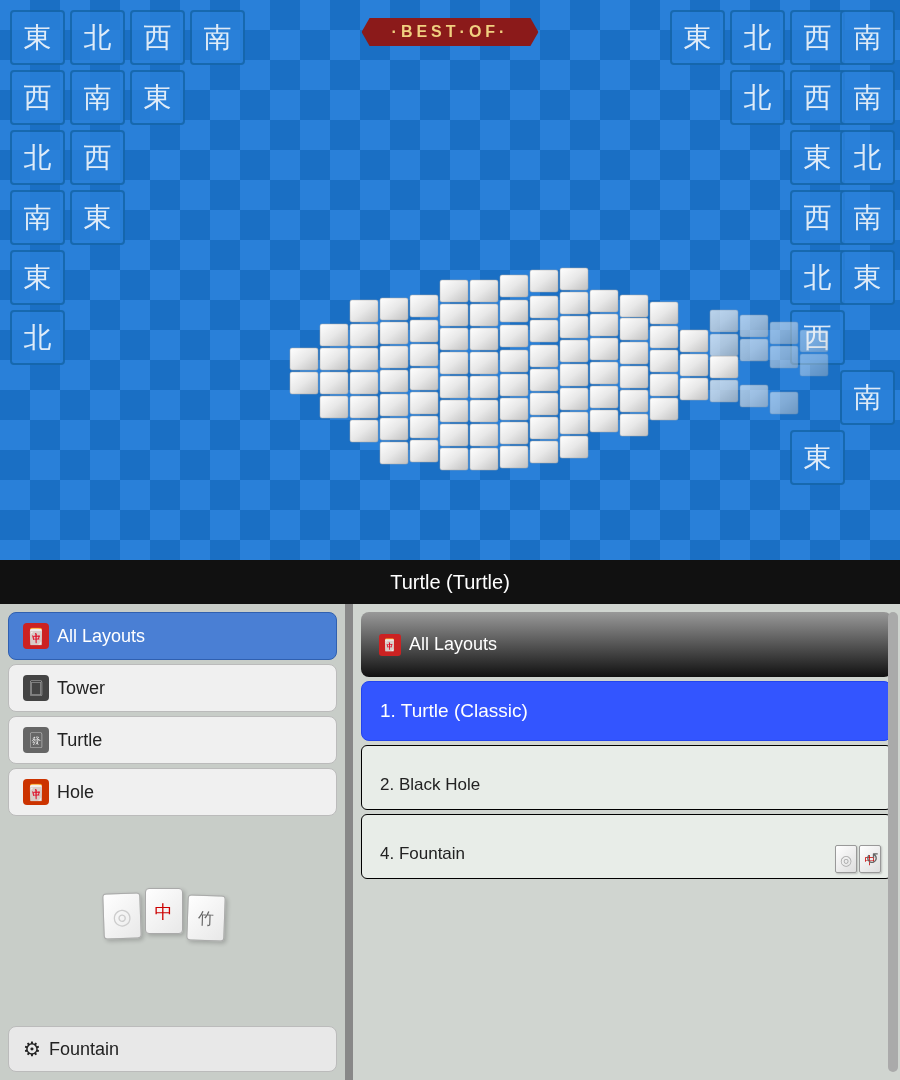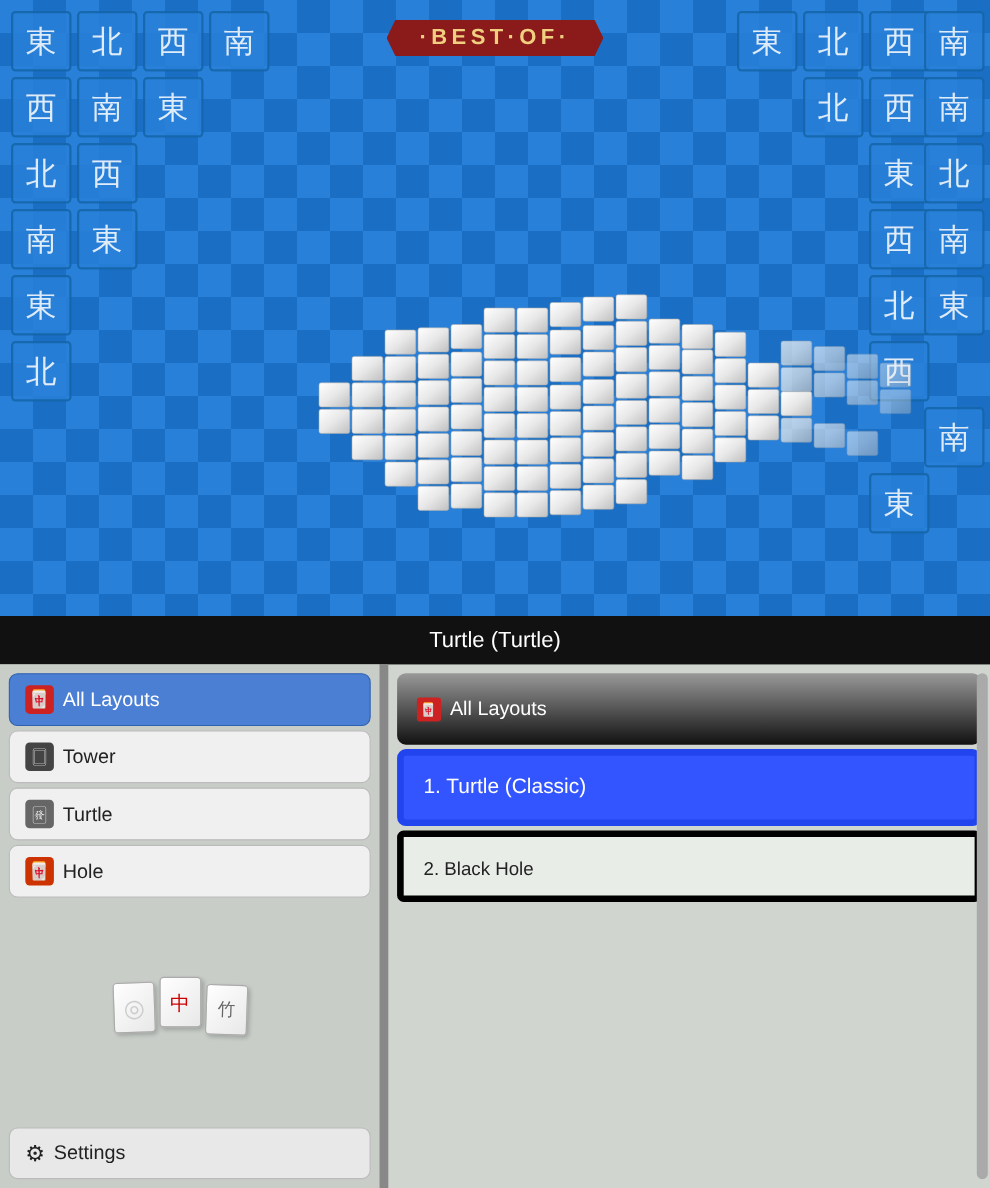--- a/index.html
+++ b/index.html
@@ -52,21 +52,21 @@
       top: 18px;
       left: 50%;
       transform: translateX(-50%);
       z-index: 10;
       text-align: center;
     }
 
     #best-of-ribbon {
       background: #8b1a1a;
       color: #f0d080;
-      font-size: 20px;
+      font-size: 16px;
       font-weight: bold;
       letter-spacing: 4px;
       padding: 5px 30px;
       border-radius: 4px;
       clip-path: polygon(8px 0%, calc(100% - 8px) 0%, 100% 50%, calc(100% - 8px) 100%, 8px 100%, 0% 50%);
       display: inline-block;
       margin-bottom: 2px;
       text-align: center;
     }
 
@@ -253,21 +253,21 @@
       align-items: center;
       justify-content: center;
       color: #fff;
       font-size: 12px;
       flex-shrink: 0;
     }
 
     
     .layout-item {
       background: #f5f5f0;
-      border: 6px solid #000000;
+      border: 1px solid #000000;
       border-radius: 6px;
       padding: 14px 18px;
       font-size: 17px;
       cursor: pointer;
       color: #222;
       position: relative;
     }
 
     .layout-item.selected {
       background: #3355ff;
@@ -535,21 +535,21 @@
             <div style="text-align:center; font-size:18px; line-height:46px; color:#c00;">中</div>
           </div>
           <div class="preview-tile" style="left:94px; top:22px; width:38px; height:46px; transform:rotate(2deg);">
             <div style="text-align:center; font-size:16px; line-height:46px; color:#666;">竹</div>
           </div>
         </div>
       </div>
 
       <div class="settings-btn">
         <span style="font-size:20px;">⚙</span>
-        <span>Settings</span>
+        <span>Fountain</span>
       </div>
     </div>
 
   </div>
 
   <div id="divider"></div>
 
   <div id="right-content">
 
     <div class="right-header">
@@ -559,17 +559,26 @@
 
     <div class="layout-item selected">
       <span>1. Turtle (Classic)</span>
     </div>
 
     <div class="layout-item thumbnail-item">
       <span>2. Black Hole</span>
     </div>
 
 
+    <div class="layout-item thumbnail-item">
+      <span>4. Fountain</span>
+
+      <div class="mini-tiles">
+        <div class="mini-tile circle-tile"></div>
+        <div class="mini-tile char-tile"></div>
+      </div>
+      <span class="refresh-icon">↺</span>
+    </div>
 
     <div id="scroll-bar"></div>
   </div>
 
 </div>
 
 </body></html>

